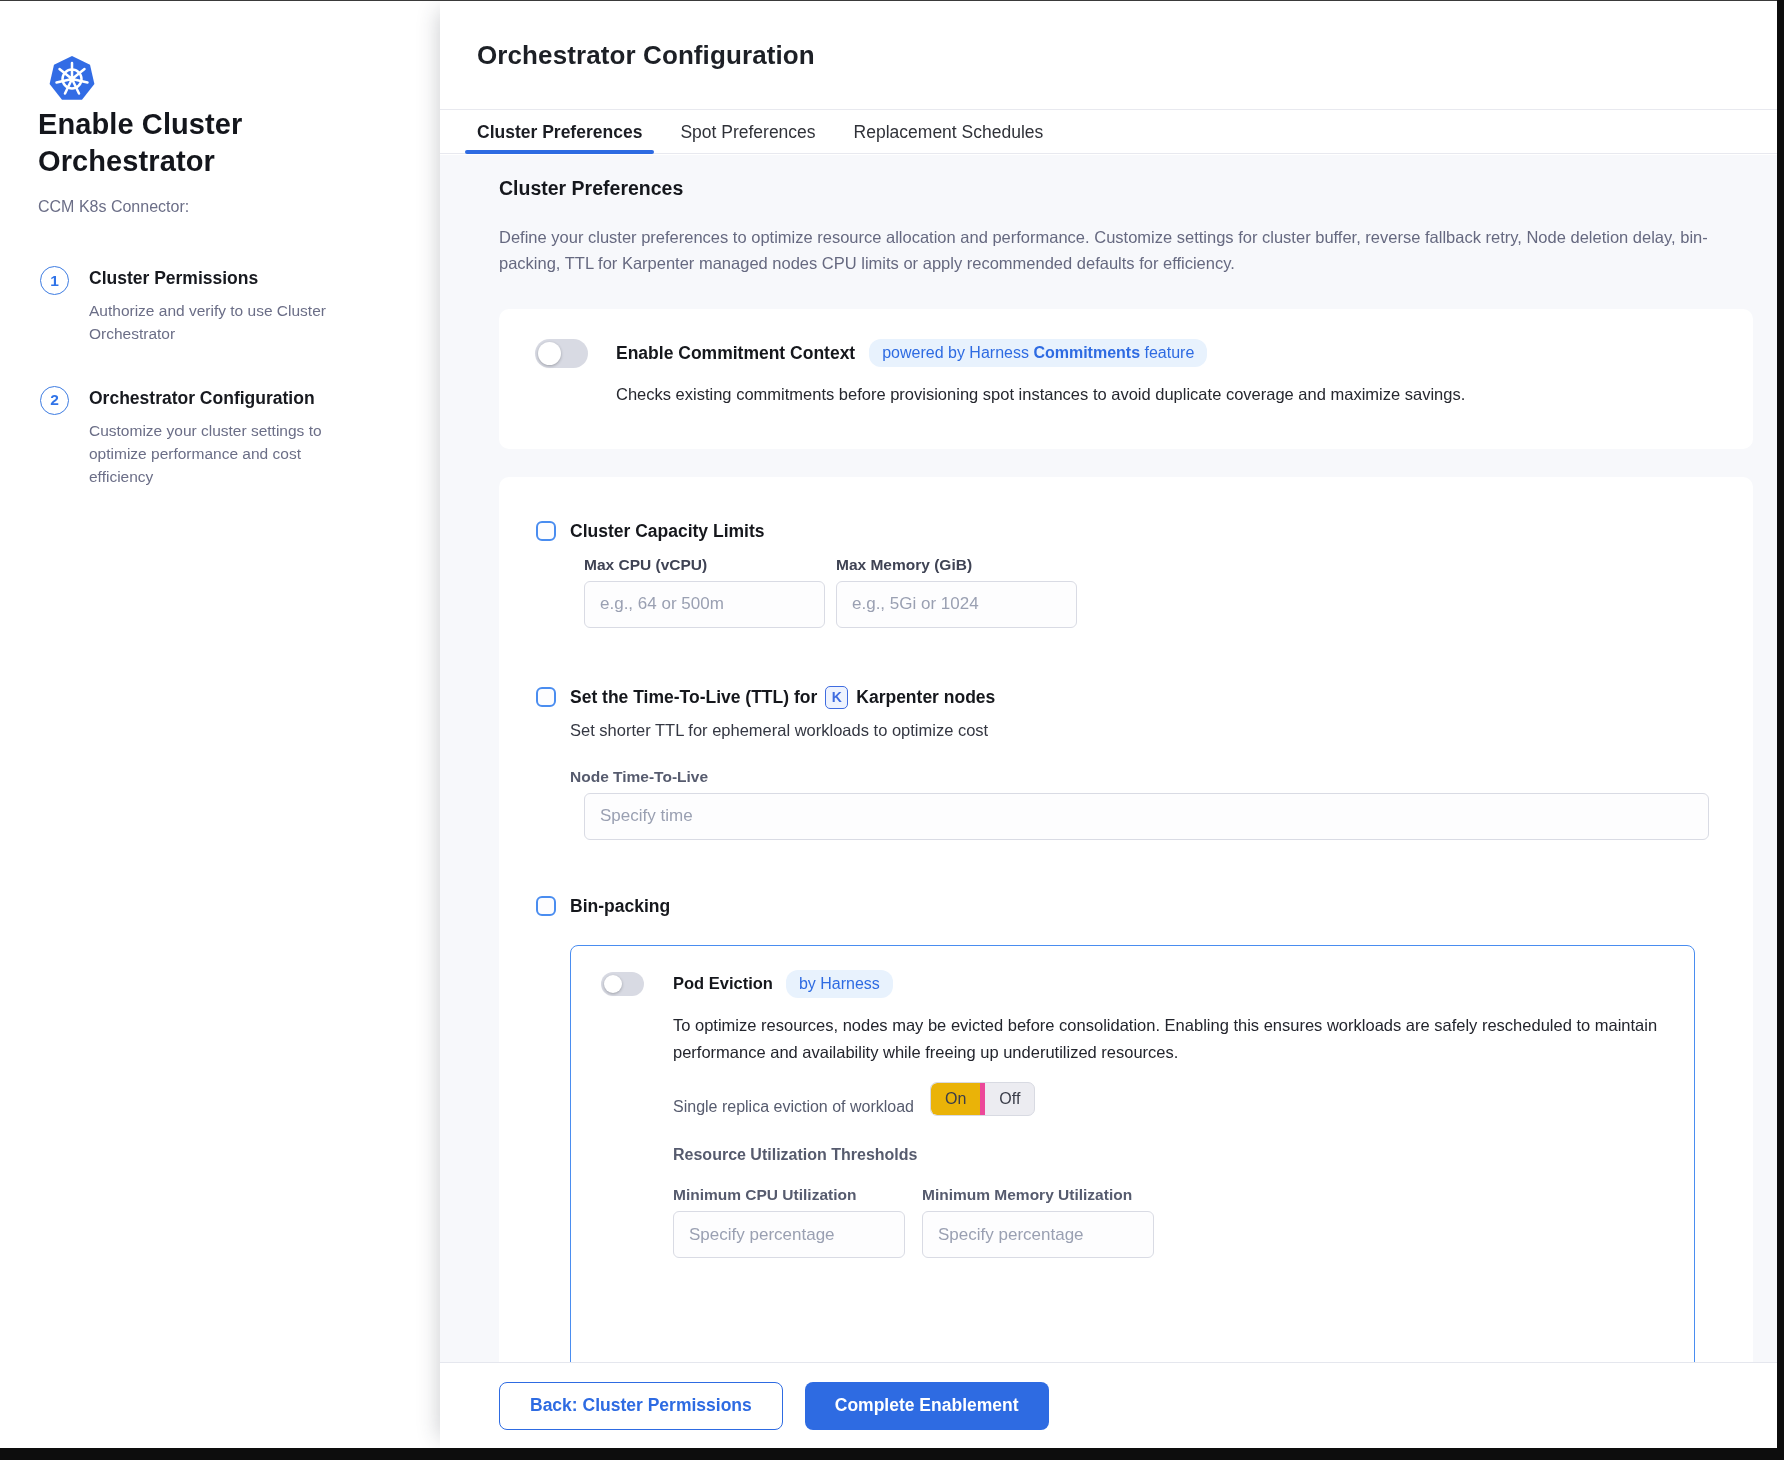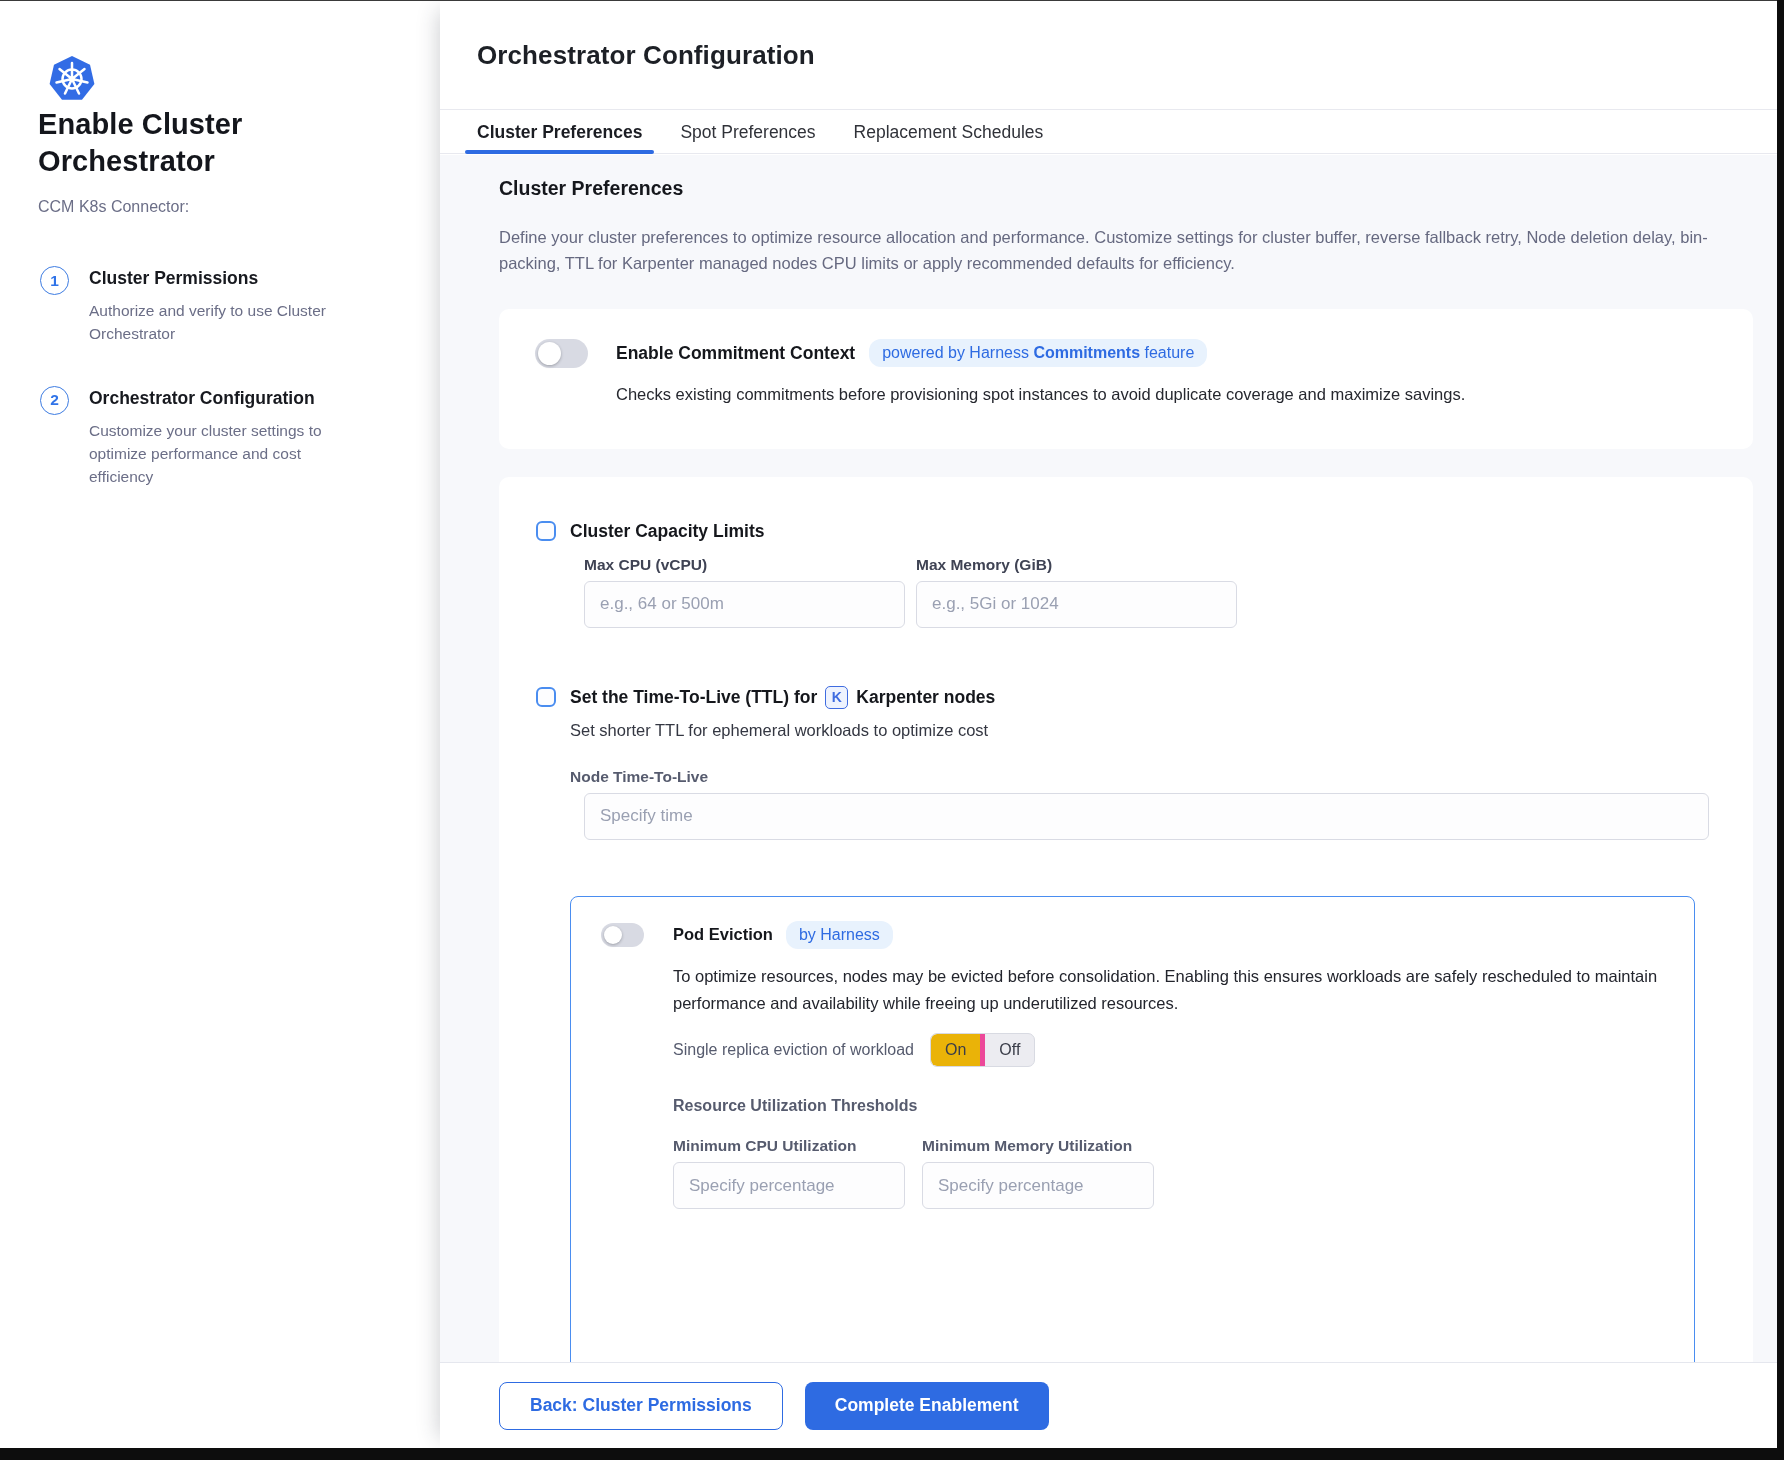--- a/index.html
+++ b/index.html
@@ -72,31 +72,31 @@
   .ttl-subtitle { margin-top:12px; margin-left:34px; font-size:16.5px; color:#343742; }
   .ttl-label { margin-top:28px; margin-left:34px; font-size:15.5px; color:#565b6e; font-weight:600; }
 
   .binpack-group { margin-top:56px; }
 
   .pod-card { margin-top:28px; margin-left:34px; width:1125px; height:520px; border:1.5px solid #4a8df0; border-radius:8px; background:#ffffff; padding:24px 30px; }
   .pod-title { margin-left:29px; font-size:16.5px; font-weight:700; color:#15171c; }
   .pod-badge { margin-left:13px; }
   .pod-body { margin-left:72px; }
   .pod-desc { margin-top:14px; max-width:992px; font-size:16.5px; color:#23252d; line-height:1.65; }
-  .replica-row { margin-top:16px; display:flex; align-items:center; gap:16px; }
+  .replica-row { margin-top:16px; display:flex; align-items:flex-end; gap:16px; }
   .replica-label { font-size:16px; color:#565b6e; }
   .segmented { display:inline-flex; border:1px solid #d8dae2; border-radius:7px; background:#ececf1; overflow:hidden; }
   .segment { padding:7px 14px; font-size:16px; color:#3a3d49; cursor:pointer; }
   .segment.selected { background:#eab308; border-right:5px solid #ec4899; border-radius:6px 0 0 6px; }
   .thresholds-title { margin-top:30px; font-size:16px; font-weight:700; color:#565b6e; }
   .thresholds-desc { margin-top:12px; max-width:995px; font-size:16px; color:#565b6e; line-height:1.7; }
   .threshold-cols { margin-top:22px; display:flex; gap:17px; }
   .threshold-cols .field-input { width:232px; }
 
-  .cap-input { width:321px; }
+  .cap-input { width:241px; }
   .ttl-input { width:1125px; }
 
   
   .footer { position:absolute; left:0; top:1362px; width:1337px; height:86px; background:#ffffff; border-top:1px solid #e5e7ee; display:flex; align-items:center; padding-left:59px; gap:22px; }
   .btn { height:48px; border-radius:8px; font-size:17.5px; font-weight:700; padding:0 30px; cursor:pointer; font-family:"Liberation Sans",sans-serif; display:flex; align-items:center; }
   .btn-back { background:#ffffff; border:1.6px solid #2e6be2; color:#2e6be2; }
   .btn-primary { background:#2e6be2; border:none; color:#ffffff; }
 </style>
 </head>
 <body>
@@ -196,20 +196,24 @@
             </div>
           </div>
           <div class="ttl-subtitle">Set shorter TTL for ephemeral workloads to optimize cost</div>
           <div class="ttl-label">Node Time-To-Live</div>
           <div class="indent" style="margin-top:7px;">
             <input class="field-input ttl-input" style="margin-top: 0px;" type="text" placeholder="Specify time">
           </div>
         </div>
 
         <div class="binpack-group">
+          <div class="check-row">
+            <div class="checkbox"></div>
+            <div class="check-label">Bin-packing</div>
+          </div>
 
           <div class="pod-card">
             <div class="toggle-row">
               <div class="toggle small">
                 <div class="knob"></div>
               </div>
               <div class="pod-title">Pod Eviction</div>
               <div class="badge pod-badge">by Harness</div>
             </div>
 

